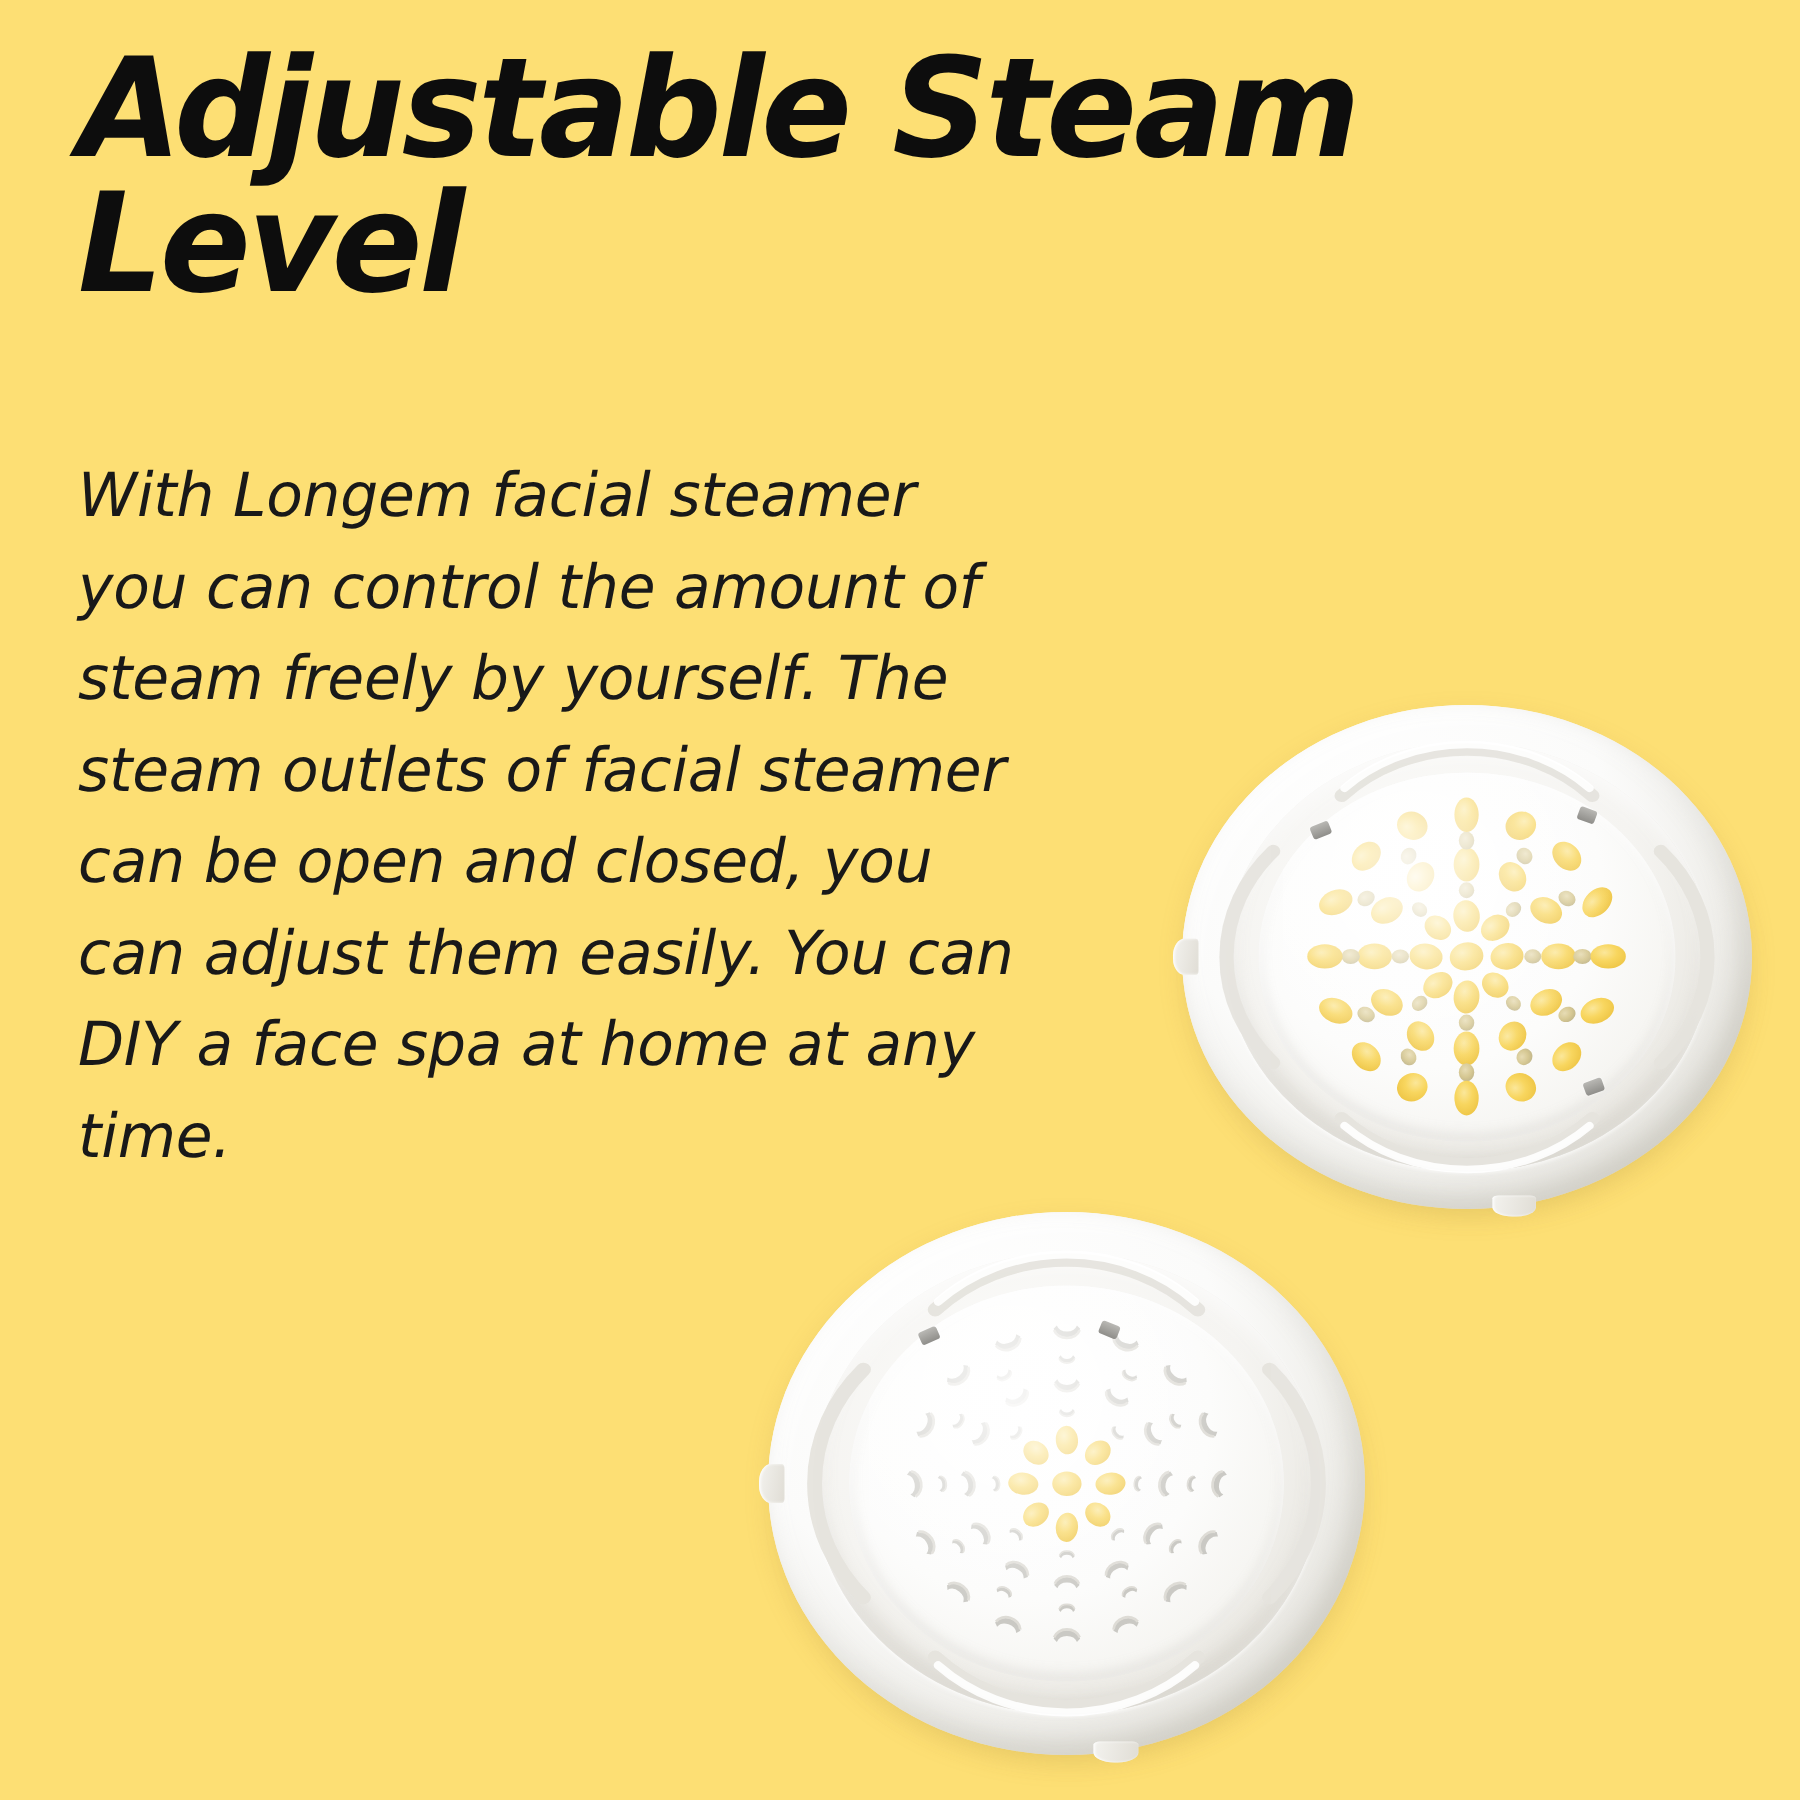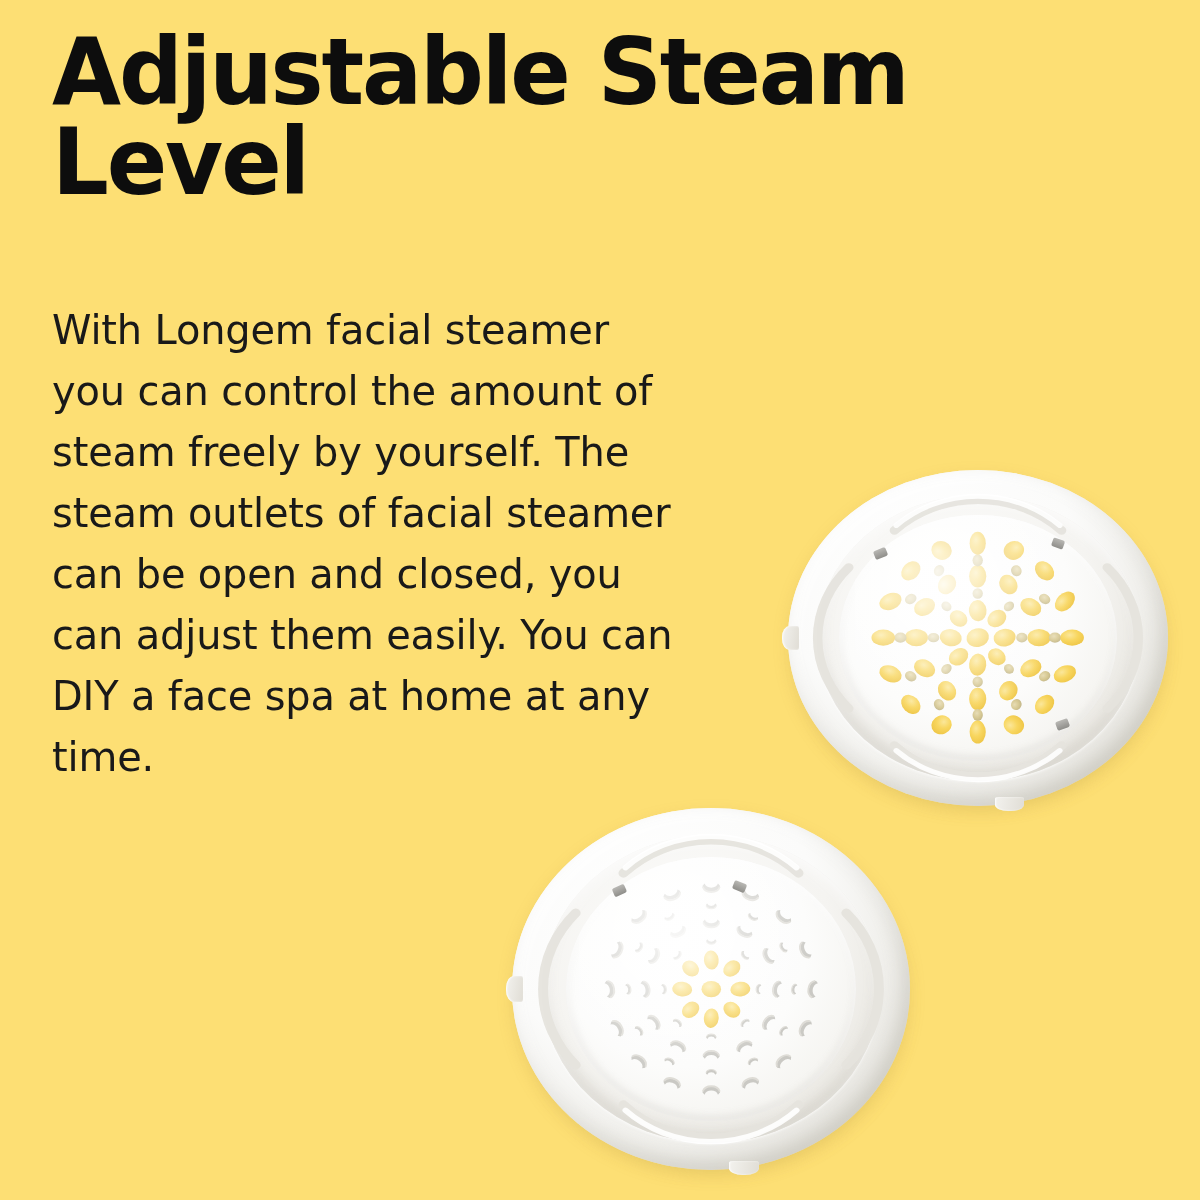--- a/index.html
+++ b/index.html
@@ -8,20 +8,21 @@
     width:1200px;height:1200px;
     background:#fddf74;
     font-family:"Liberation Sans", sans-serif;
     overflow:hidden;
   }
   #canvas{
     position:relative;
     width:1200px;height:1200px;
     background:#fddf74;
     overflow:hidden;
+    font-style:italic;
   }
 
   
   .headline{
     position:absolute;
     left:52px; top:28px;
     width:980px;
     color:#0d0d0d;
     font-family:"DejaVu Sans", sans-serif;
     font-weight:900;

